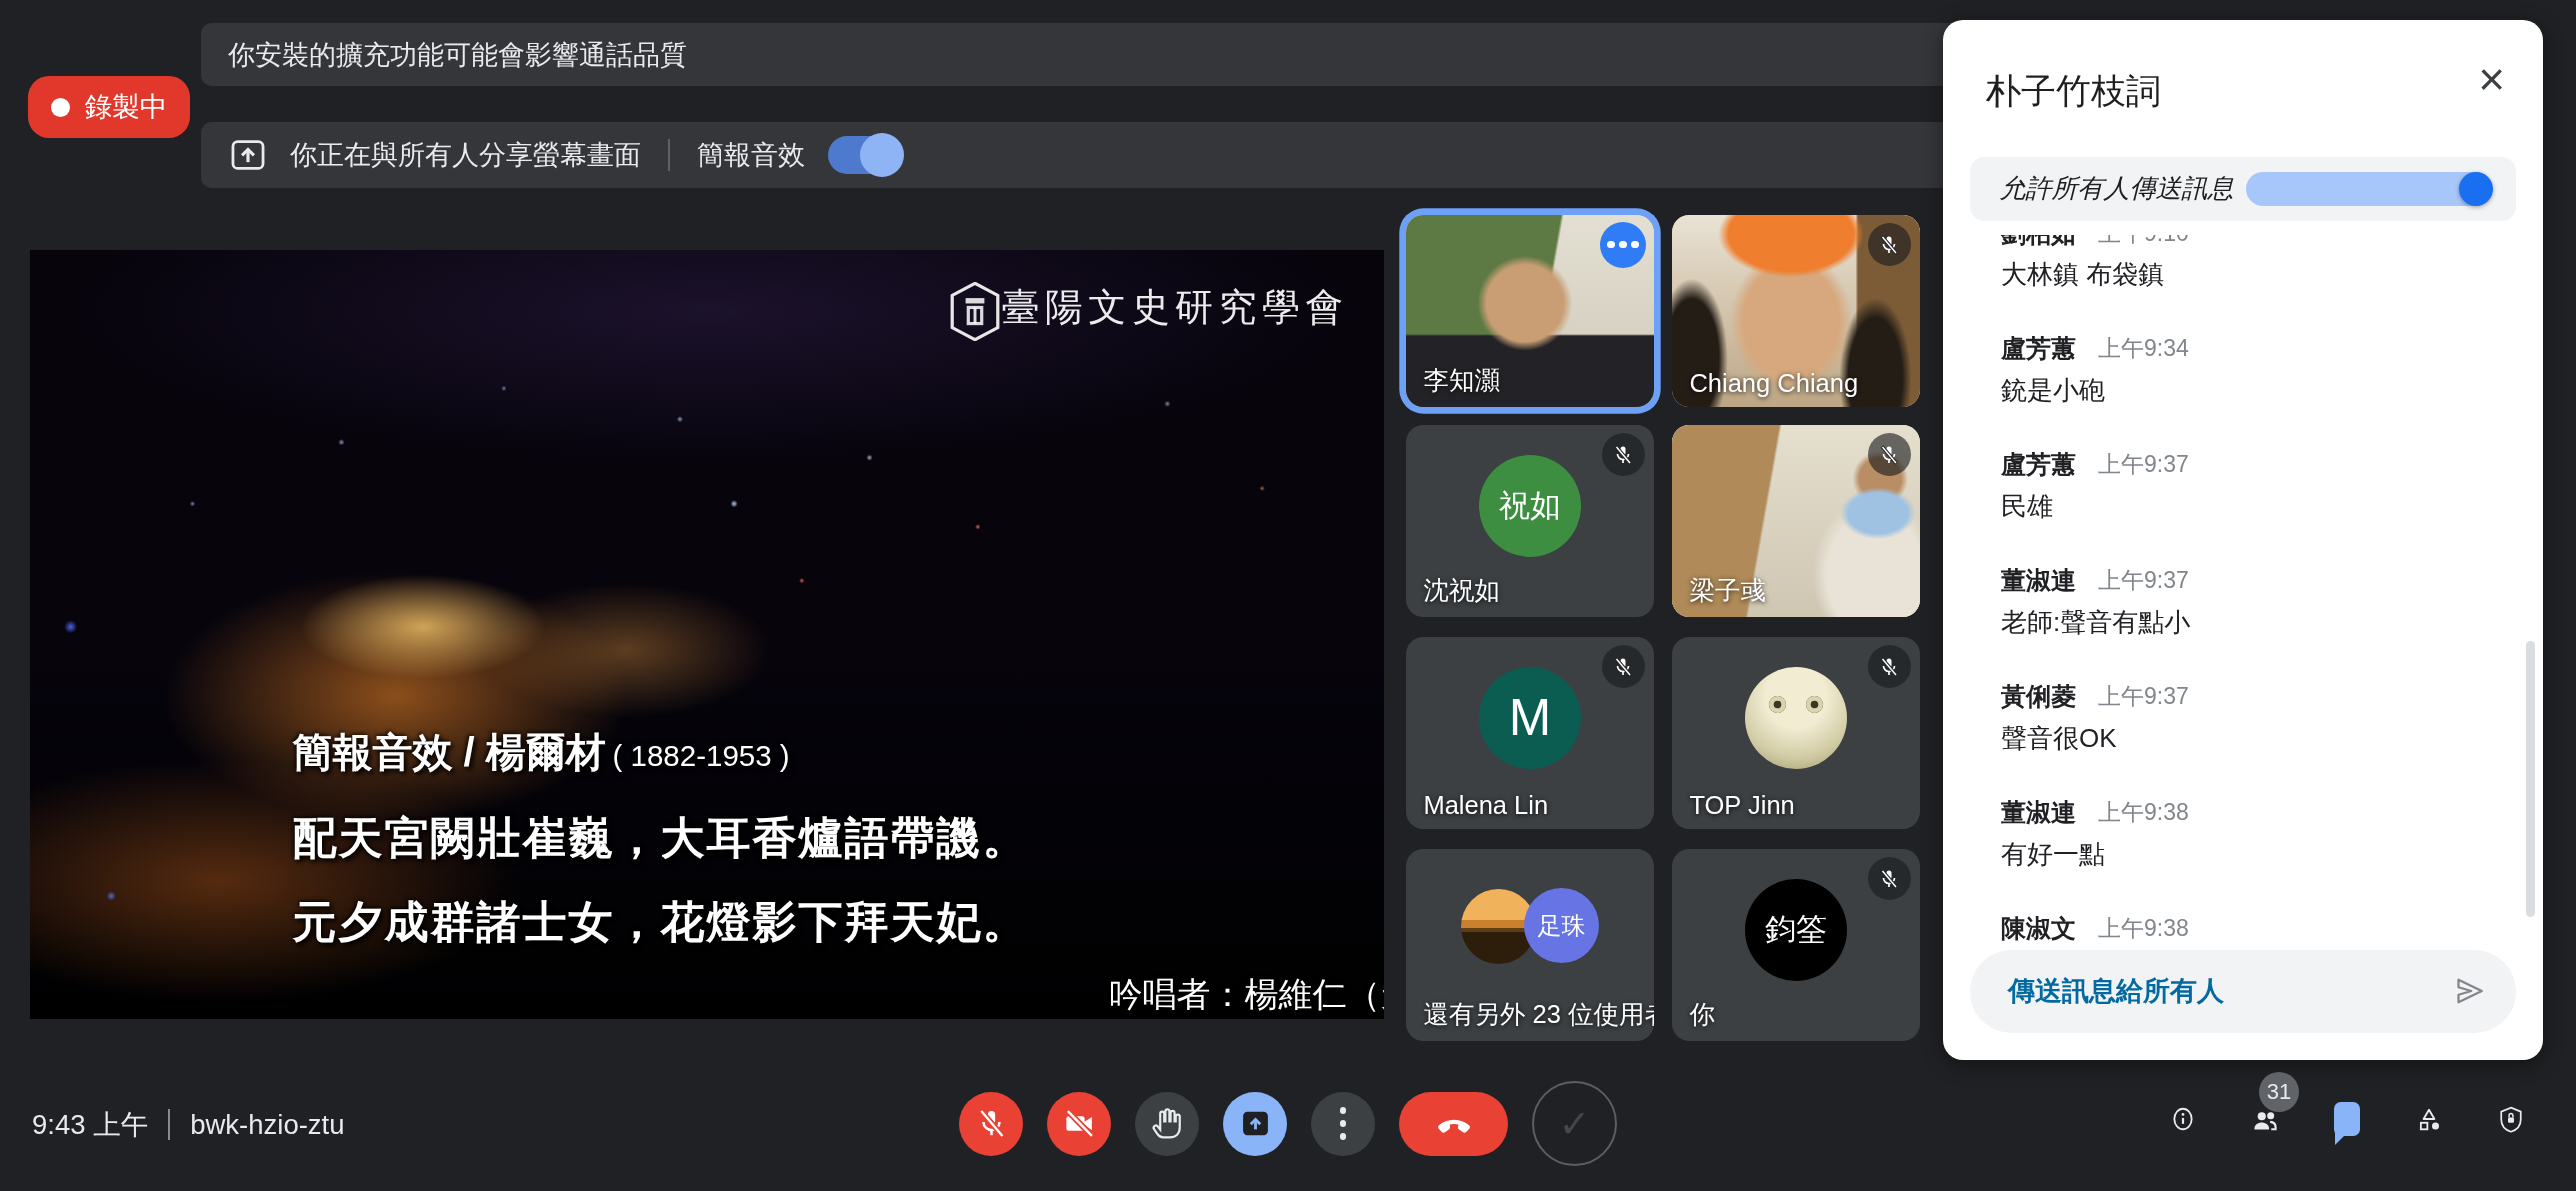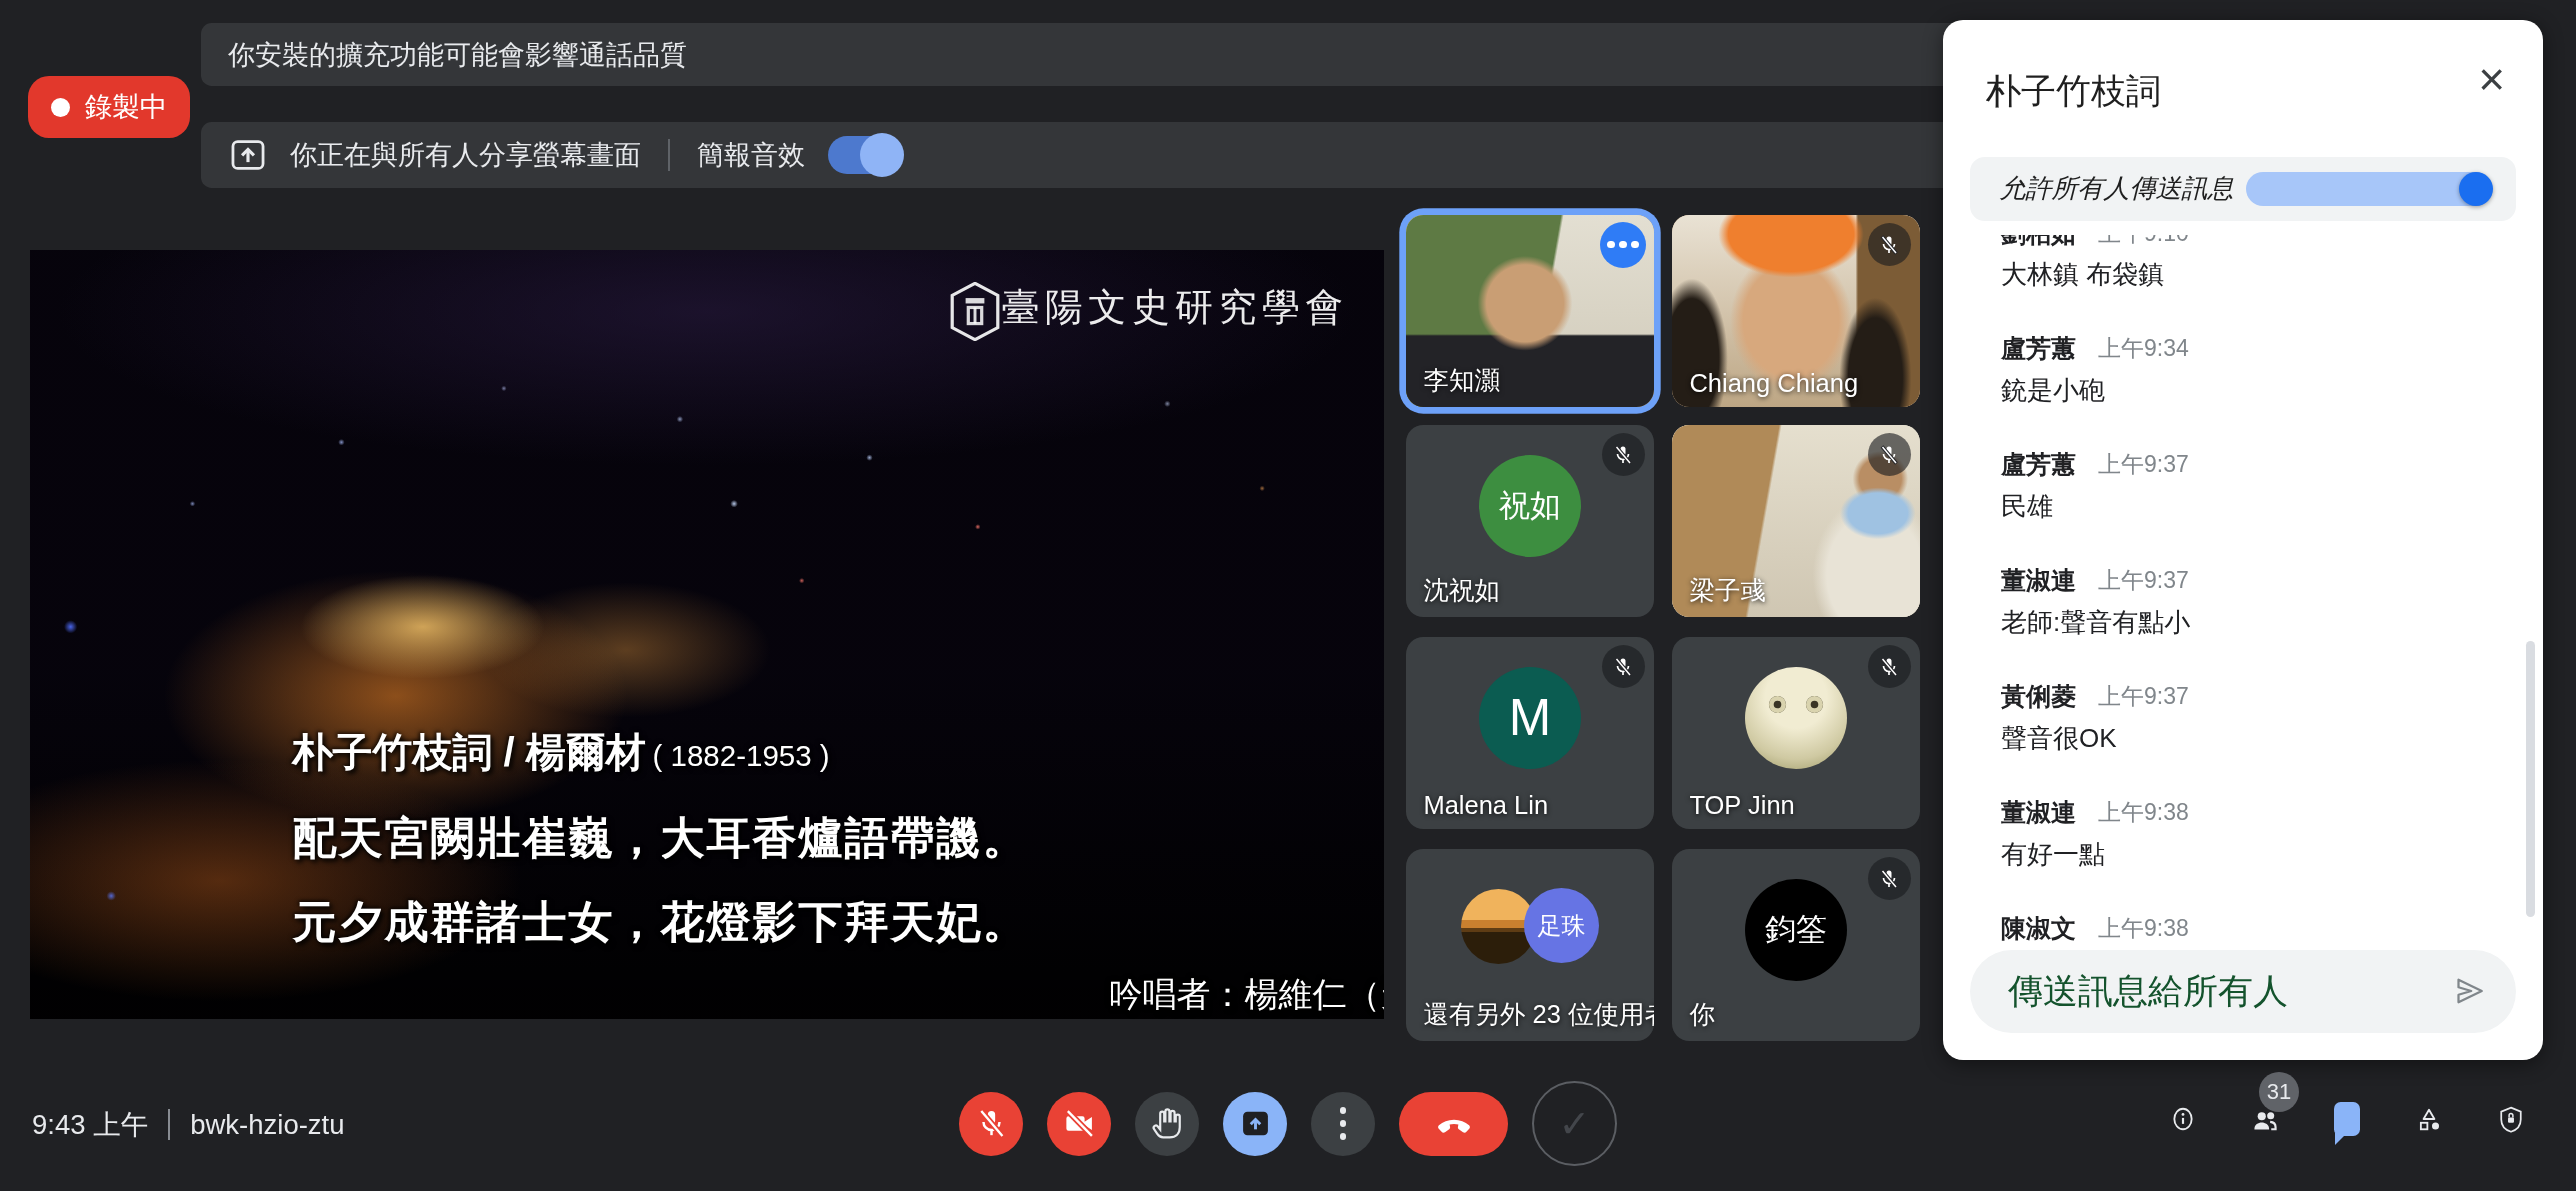--- a/index.html
+++ b/index.html
@@ -110,21 +110,21 @@
     box-sizing:border-box;padding:0 42px;margin-left:16px;}
   .msg{margin-bottom:43px;}
   .msg:first-child{margin-top:-16px;}
   .mh{display:flex;align-items:flex-start;gap:22px;line-height:29.5px;}
   .mn{font-size:25px;color:#202124;font-weight:bold;}
   .mt{font-size:23px;color:#80868b;}
   .mb{font-size:26px;color:#202124;margin-top:9.4px;line-height:34px;}
   .chat-scrollbar{position:absolute;right:8px;top:621px;width:9.4px;height:276px;border-radius:4.7px;background:#d9dce1;}
   .chat-input{position:absolute;left:27px;bottom:27px;width:546px;height:83px;background:#f1f3f4;
     border-radius:42px;display:flex;align-items:center;box-sizing:border-box;padding:0 29.5px 0 38px;}
-  .chat-input .ph{flex:1;font-size:35px;color:#14532d;}
+  .chat-input .ph{flex:1;font-size:27px;color:#0369a1;font-weight:bold;}
 
   
   .meta{left:32px;top:1095px;height:59px;display:flex;align-items:center;color:#e8eaed;font-size:27.5px;}
   .meta .sep{width:2px;height:31px;background:#888c92;margin:0 20px;}
   .controls{left:959px;top:1078px;height:91px;display:flex;align-items:center;gap:24px;}
   .cbtn{width:64px;height:64px;border-radius:50%;display:flex;align-items:center;justify-content:center;border:none;cursor:pointer;}
   .c-red{background:#e94235;}
   .c-dark{background:#3c4043;}
   .c-blue{background:#8ab4f8;}
   .c-end{width:109px;border-radius:32px;}
@@ -173,21 +173,21 @@
     <div class="abs wm">
       <svg class="hexlogo" viewBox="0 0 40 44">
         <polygon points="20,1 37,10 37,34 20,43 3,34 3,10" fill="none" stroke="rgba(255,255,255,.9)" stroke-width="2.4"></polygon>
         <rect x="13" y="12" width="14" height="4" fill="rgba(255,255,255,.85)"></rect>
         <rect x="15" y="19" width="10" height="12" fill="none" stroke="rgba(255,255,255,.85)" stroke-width="2.4"></rect>
         <line x1="20" y1="19" x2="20" y2="31" stroke="rgba(255,255,255,.85)" stroke-width="2.2"></line>
       </svg>
       <span>臺陽文史研究學會</span>
     </div>
     <div class="abs lyric ly1">
-      <span>朴子竹枝詞 / 楊爾材</span><span class="years">( 1882-1953 )</span>
+      <span>簡報音效 / 楊爾材</span><span class="years">( 1882-1953 )</span>
     </div>
     <div class="abs lyric ly2">配天宮闕壯崔巍，大耳香爐語帶譏。</div>
     <div class="abs lyric ly3">元夕成群諸士女，花燈影下拜天妃。</div>
     <div class="abs lyric ly4">吟唱者：楊維仁（天籟調）</div>
   </div>
 
   <div class="abs tile speaking" style="left:1406px;top:215px;">
     <div class="photo ph-lee"></div>
     <div class="menu-dots">
         <i></i>

